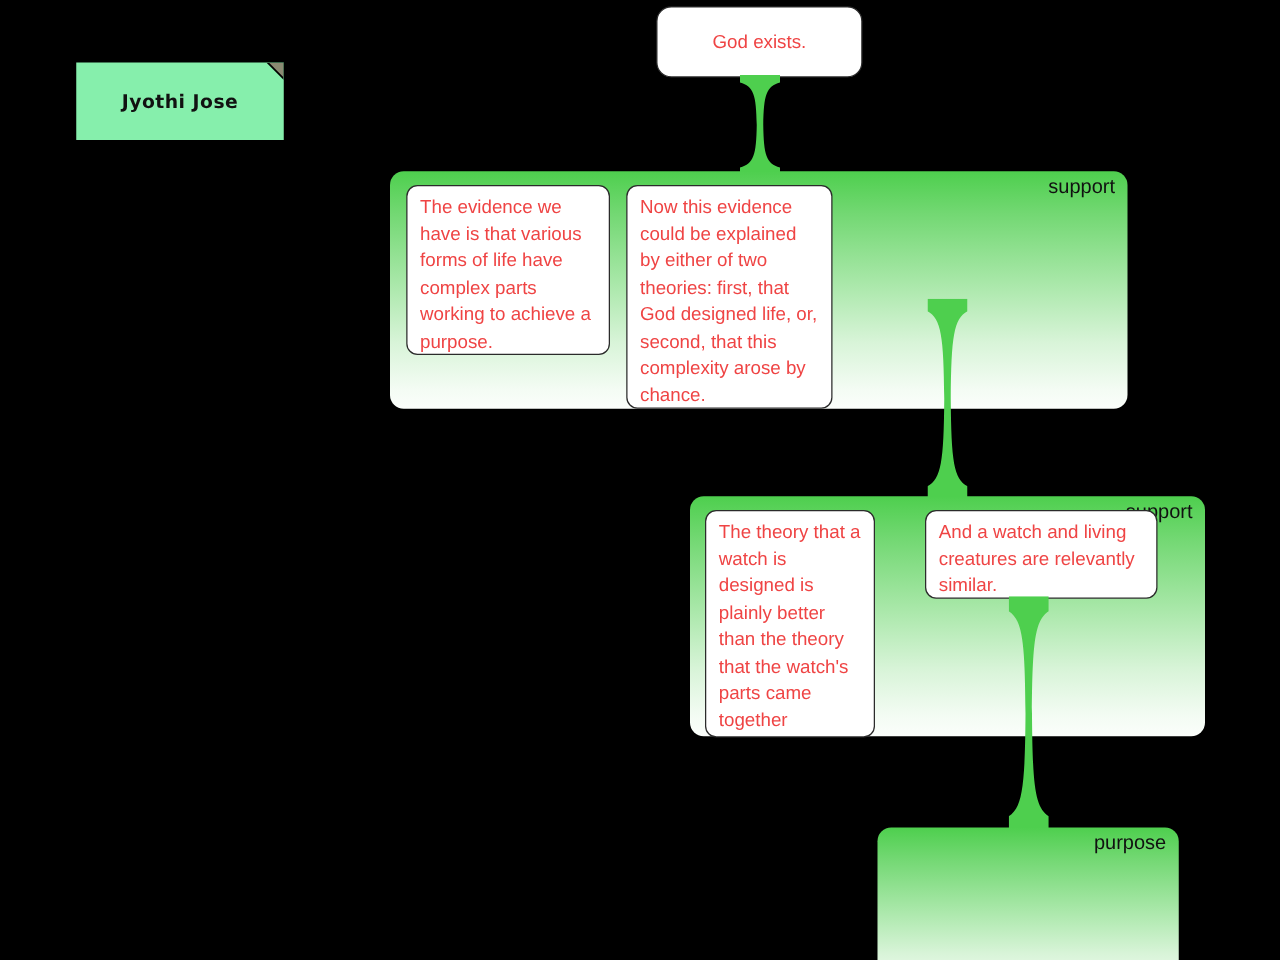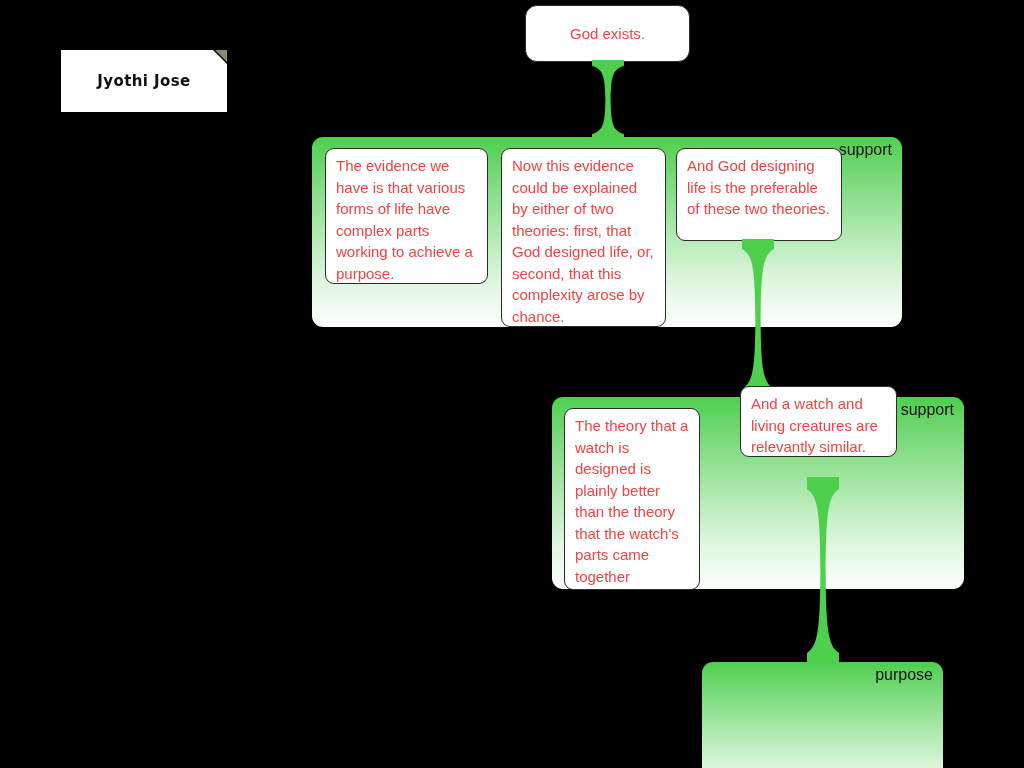--- a/index.html
+++ b/index.html
@@ -13,21 +13,21 @@
     width: 1024px;
     height: 768px;
     background: #000000;
     overflow: hidden;
     font-family: "Liberation Sans", sans-serif;
   }
 
   
   .sticky {
     position: absolute;
-    background: #ffffff;
+    background: #86efac;
     box-sizing: border-box;
   }
   .sticky-label {
     position: absolute;
     left: 0;
     right: 0;
     top: 50%;
     transform: translateY(-50%);
     text-align: center;
     font-family: "DejaVu Sans", sans-serif;
@@ -130,37 +130,34 @@
 
   <div class="panel" style="left:312px; top:137px; width:590px; height:190px;">
     <span class="panel-label">support</span>
   </div>
   <div class="claim" style="left:325px; top:148px; width:163px; height:136px; padding:6px 10px;">
     <span class="claim-text">The evidence we have is that various forms of life have complex parts working to achieve a purpose.</span>
   </div>
   <div class="claim" style="left:501px; top:148px; width:165px; height:179px; padding:6px 10px;">
     <span class="claim-text">Now this evidence could be explained by either of two theories: first, that God designed life, or, second, that this complexity arose by chance.</span>
   </div>
-  <div class="claim" style="left:676px; top:148px; width:166px; height:93px; padding:6px 10px;">
-    <span class="claim-text">And God designing life is the preferable of these two theories.</span>
-  </div>
 
   <div class="connector" style="left:742px; top:239px; width:32px; height:160px;">
     <svg viewBox="0 0 32 160" preserveAspectRatio="none" aria-hidden="true">
       <path d="M0,0 L32,0 L32,10 C21,16 19,30 18.6,80 C19,130 21,144 32,150 L32,160 L0,160 L0,150 C11,144 13,130 13.4,80 C13,30 11,16 0,10 Z" fill="#4ecf4e"></path>
     </svg>
   </div>
 
   <div class="panel" style="left:552px; top:397px; width:412px; height:192px;">
     <span class="panel-label">support</span>
   </div>
   <div class="claim" style="left:564px; top:408px; width:136px; height:182px; padding:6px 10px;">
     <span class="claim-text">The theory that a watch is designed is plainly better than the theory that the watch's parts came together spontaneously, through chance</span>
   </div>
-  <div class="claim" style="left:740px; top:386px; width:157px; height:71px; padding:6px 10px;">
+  <div class="claim" style="left:740px; top:408px; width:186px; height:71px; padding:6px 10px;">
     <span class="claim-text">And a watch and living creatures are relevantly similar.</span>
   </div>
 
   <div class="connector" style="left:807px; top:477px; width:32px; height:188px;">
     <svg viewBox="0 0 32 188" preserveAspectRatio="none" aria-hidden="true">
       <path d="M0,0 L32,0 L32,12 C21,19 19,36 18.6,94 C19,152 21,169 32,176 L32,188 L0,188 L0,176 C11,169 13,152 13.4,94 C13,36 11,19 0,12 Z" fill="#4ecf4e"></path>
     </svg>
   </div>
 
   <div class="panel" style="left:702px; top:662px; width:241px; height:140px;">

